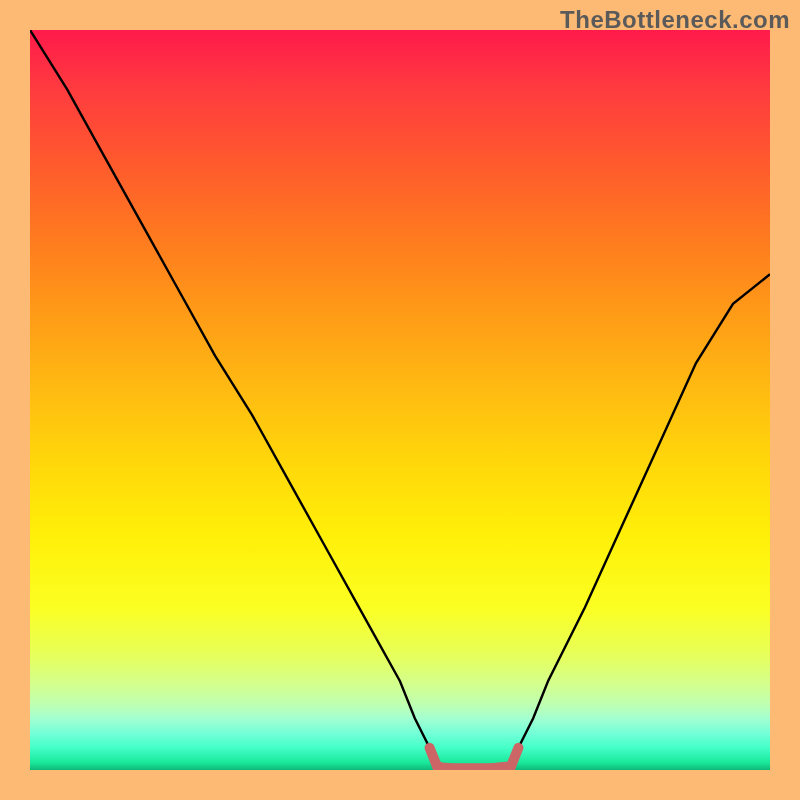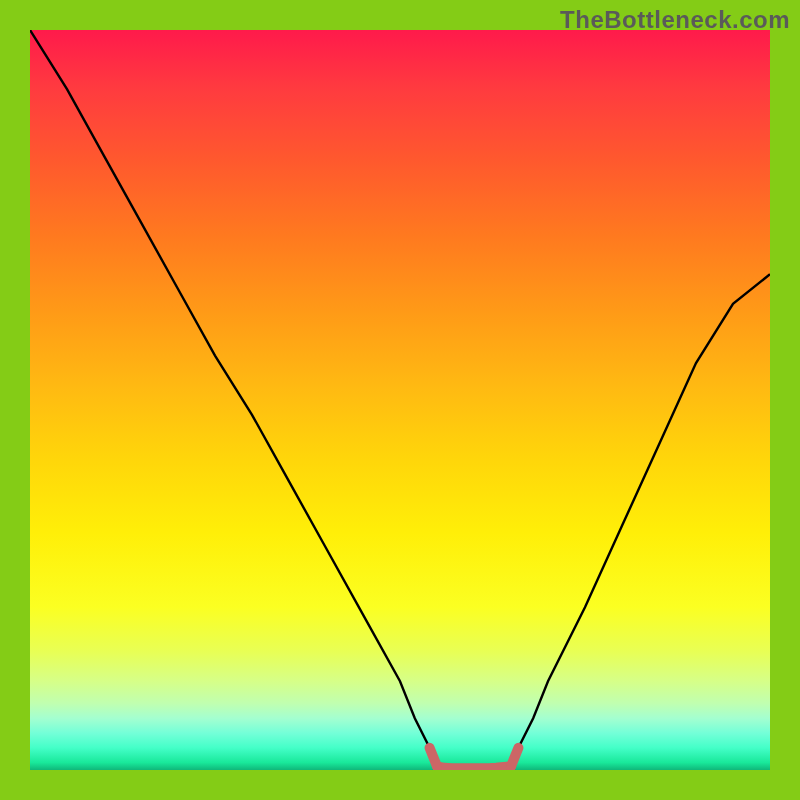--- a/index.html
+++ b/index.html
@@ -1,21 +1,21 @@
 <!DOCTYPE html>
 <html><head>
 <meta charset="utf-8">
 <style>
   * { margin: 0; padding: 0; box-sizing: border-box; }
   html, body { width: 800px; height: 800px; overflow: hidden; background: #000; }
   .stage {
     position: relative;
     width: 800px;
     height: 800px;
-    background: #84cc16;
+    background: #fdba74;
   }
   .plot {
     position: absolute;
     left: 30px;
     top: 30px;
     width: 740px;
     height: 740px;
     background: linear-gradient(to bottom,
       #ff1a4b 0%,
       #ff3b3f 8%,

